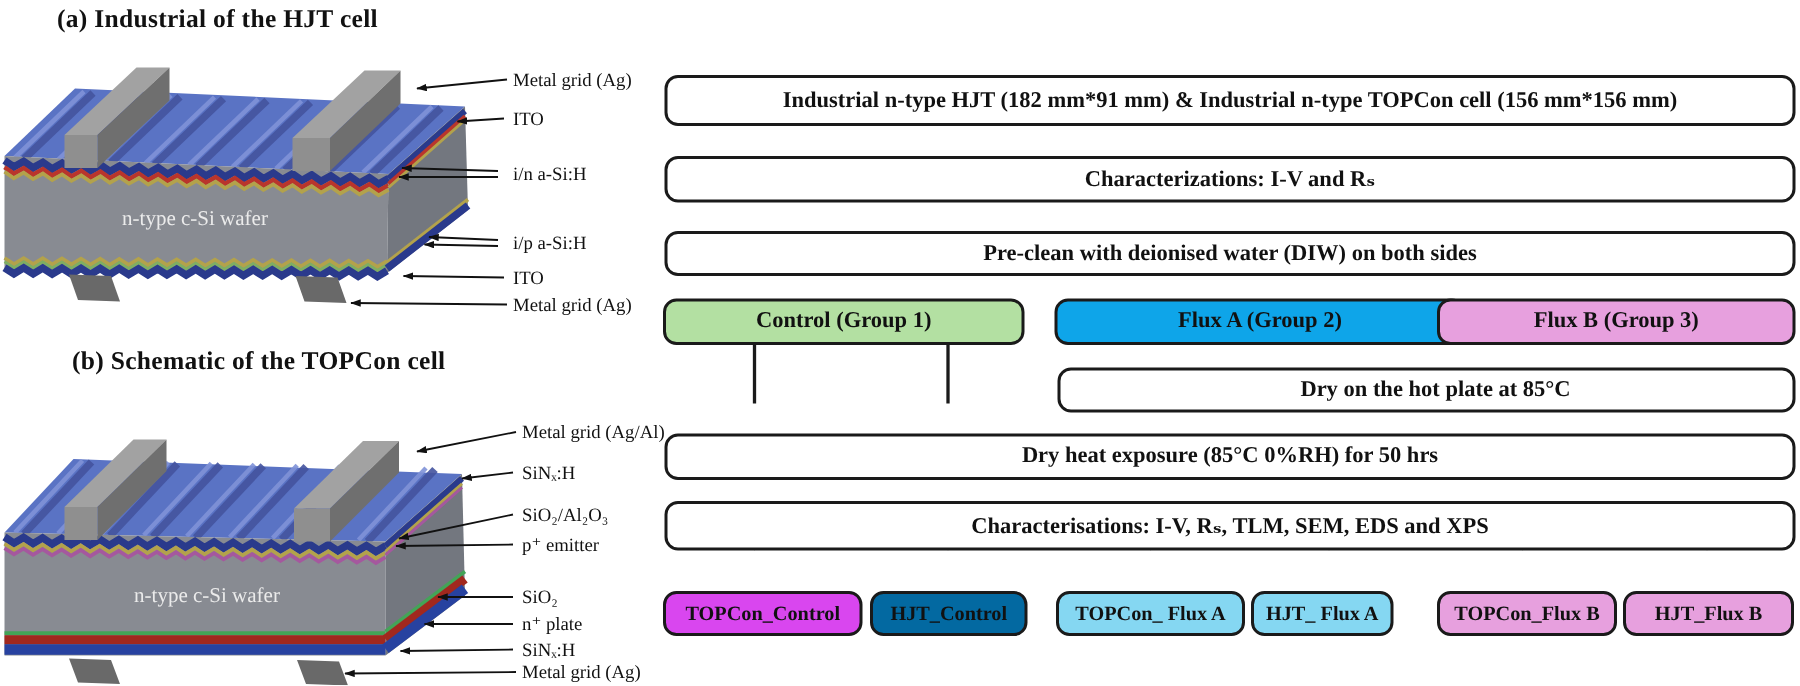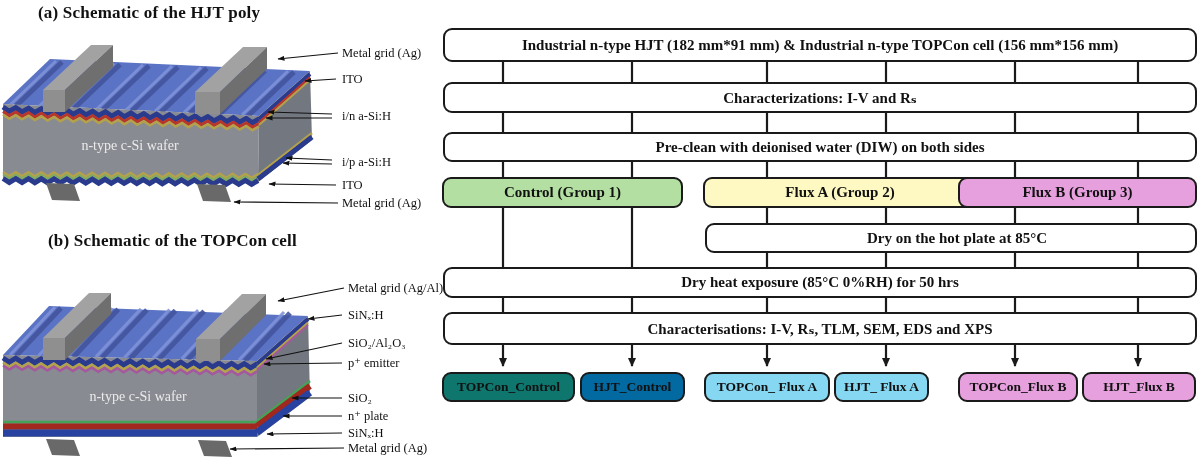--- a/index.html
+++ b/index.html
@@ -3,33 +3,33 @@
 <meta charset="utf-8">
 <style>
   html,body{margin:0;padding:0;background:#fff;}
   .fig{position:relative;width:1200px;height:457px;background:#fff;overflow:hidden;
        font-family:"Liberation Serif","DejaVu Serif",serif;color:#111;}
   .abs{position:absolute;}
   .ptitle{position:absolute;font-weight:bold;font-size:17px;white-space:nowrap;letter-spacing:.2px;}
   .layer-label{position:absolute;font-size:12.5px;white-space:nowrap;line-height:14px;}
   .fbox{position:absolute;box-sizing:border-box;border:2.4px solid #1a1a1a;border-radius:9px;
         background:#fff;display:flex;align-items:center;justify-content:center;
-        font-weight:bold;font-size:15px;white-space:nowrap;text-align:center;}
+        font-weight:bold;font-size:15px;white-space:nowrap;text-align:center;margin-top:22px;}
   .fbox.small{font-size:13.5px;}
   .panel-c{position:absolute;left:440px;top:0;width:760px;height:457px;}
   .c-title{position:absolute;left:0;top:4px;width:760px;text-align:center;
            font-weight:bold;font-size:17.5px;}
   svg{display:block;}
 </style>
 </head>
 <body>
 
 <div class="fig">
 
-  <div class="ptitle" style="left:38px;top:3px;">(a) Schematic of the HJT poly</div>
+  <div class="ptitle" style="left:38px;top:3px;">(a) Industrial of the HJT cell</div>
 
   <svg class="abs" style="left:0;top:26px;" width="445" height="202" viewBox="0 0 445 202">
     <defs>
       <marker id="arrS" markerWidth="8" markerHeight="6" refX="6.5" refY="2.5" orient="auto" markerUnits="userSpaceOnUse">
         <path d="M0,0L7,2.5L0,5Z" fill="#111"></path>
       </marker>
     </defs>
 
     <polygon points="3,78 50,33 310,45 259,90" fill="#5a73c4"></polygon>
     <g stroke="#44549f" stroke-width="5" opacity="0.9">
@@ -251,27 +251,27 @@
         <line x1="575" y1="343" x2="575" y2="366" marker-end="url(#arrF)"></line>
         <line x1="698" y1="343" x2="698" y2="366" marker-end="url(#arrF)"></line>
       </g>
     </svg>
 
     <div class="fbox" style="left:3px;top:28px;width:754px;height:34px;">Industrial n-type HJT (182 mm*91 mm) &amp;  Industrial n-type TOPCon cell (156 mm*156 mm)</div>
     <div class="fbox" style="left:3px;top:82px;width:754px;height:31px;">Characterizations: I-V and Rₛ</div>
     <div class="fbox" style="left:3px;top:132px;width:754px;height:30px;">Pre-clean with deionised water (DIW) on both sides</div>
 
     <div class="fbox" style="left: 2px; top: 177px; width: 241px; height: 31px; background-color: rgb(179, 224, 162);">Control (Group 1)</div>
-    <div class="fbox" style="left: 263px; top: 177px; width: 274px; height: 31px; background-color: #fef9c3;">Flux A (Group 2)</div>
+    <div class="fbox" style="left: 263px; top: 177px; width: 274px; height: 31px; background-color: #0ea5e9;">Flux A (Group 2)</div>
     <div class="fbox" style="left: 518px; top: 177px; width: 239px; height: 31px; background-color: rgb(231, 160, 222);">Flux B (Group 3)</div>
 
     <div class="fbox" style="left:265px;top:223px;width:492px;height:30px;padding-left:12px;">Dry on the hot plate at 85°C</div>
     <div class="fbox" style="left:3px;top:267px;width:754px;height:31px;">Dry heat exposure (85°C 0%RH) for 50 hrs</div>
     <div class="fbox" style="left:3px;top:312px;width:754px;height:33px;">Characterisations: I-V, Rₛ, TLM, SEM, EDS and XPS</div>
 
-    <div class="fbox small" style="left: 2px; top: 372px; width: 133px; height: 30px; background-color: #0f766e;">TOPCon_Control</div>
+    <div class="fbox small" style="left: 2px; top: 372px; width: 133px; height: 30px; background-color: #d946ef;">TOPCon_Control</div>
     <div class="fbox small" style="left: 140px; top: 372px; width: 105px; height: 30px; background-color: #0369a1;">HJT_Control</div>
     <div class="fbox small" style="left: 264px; top: 372px; width: 126px; height: 30px; background-color: rgb(133, 215, 242);">TOPCon_ Flux A</div>
     <div class="fbox small" style="left: 518px; top: 372px; width: 120px; height: 30px; background-color: rgb(231, 160, 222);">TOPCon_Flux B</div>
     <div class="fbox small" style="left: 394px; top: 372px; width: 95px; height: 30px; background-color: rgb(133, 215, 242);">HJT_ Flux A</div>
     <div class="fbox small" style="left: 642px; top: 372px; width: 114px; height: 30px; background-color: rgb(231, 160, 222);">HJT_Flux B</div>
   </div>
 </div>
 
 </body></html>

